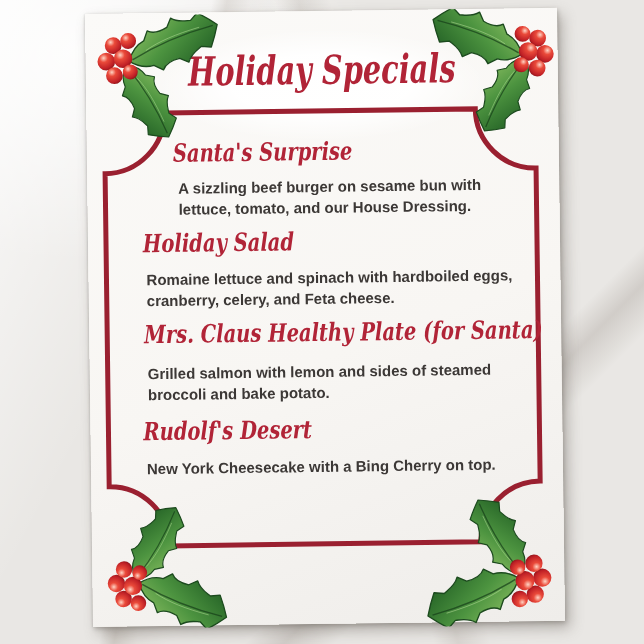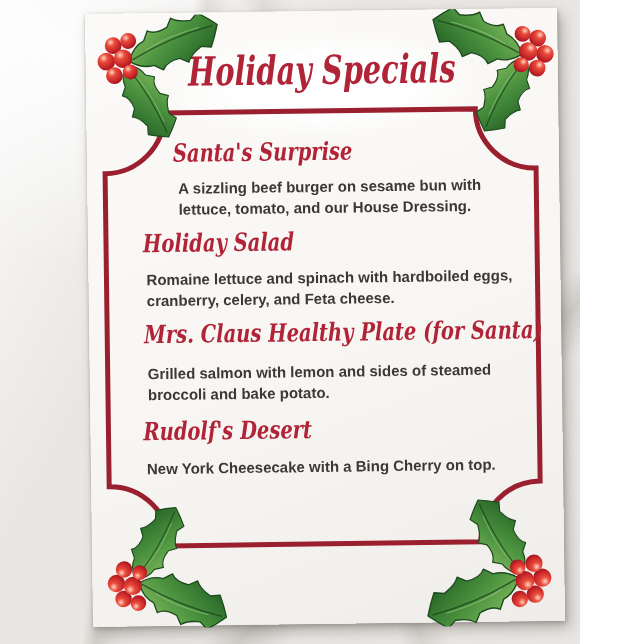--- a/index.html
+++ b/index.html
@@ -1,17 +1,17 @@
 <!DOCTYPE html>
 <html><head>
 <meta charset="utf-8">
 <style>
   html,body{margin:0;padding:0;}
   body{width:644px;height:644px;overflow:hidden;font-family:"Liberation Sans",sans-serif;}
-  .stage{position:relative;width:580px;height:644px;background-color:#e9e7e4;
+  .stage{position:relative;width:644px;height:644px;background-color:#e9e7e4;
     background-image:
       linear-gradient(118deg, rgba(255,255,255,0.85) 0%, rgba(255,255,255,0) 32%),
       linear-gradient(100deg, transparent 28%, rgba(158,147,136,0.30) 30%, rgba(158,147,136,0.07) 33%, transparent 37%),
       linear-gradient(76deg, transparent 54%, rgba(150,140,130,0.20) 57%, transparent 61%),
       linear-gradient(135deg, transparent 69%, rgba(140,130,122,0.26) 72%, transparent 76%),
       radial-gradient(ellipse 420px 300px at 12% 8%, rgba(255,255,255,0.8), rgba(255,255,255,0) 70%);
   }
   .paper{position:absolute;left:85px;top:14px;width:472px;height:613px;
     background:linear-gradient(160deg,#fbfaf8 0%,#f8f6f3 55%,#efedea 100%);
     transform:rotate(-0.75deg);transform-origin:0 0;

